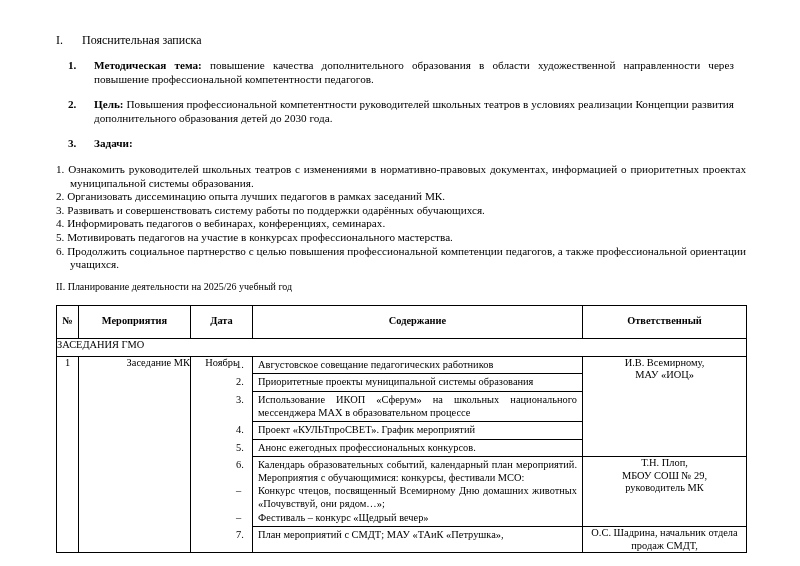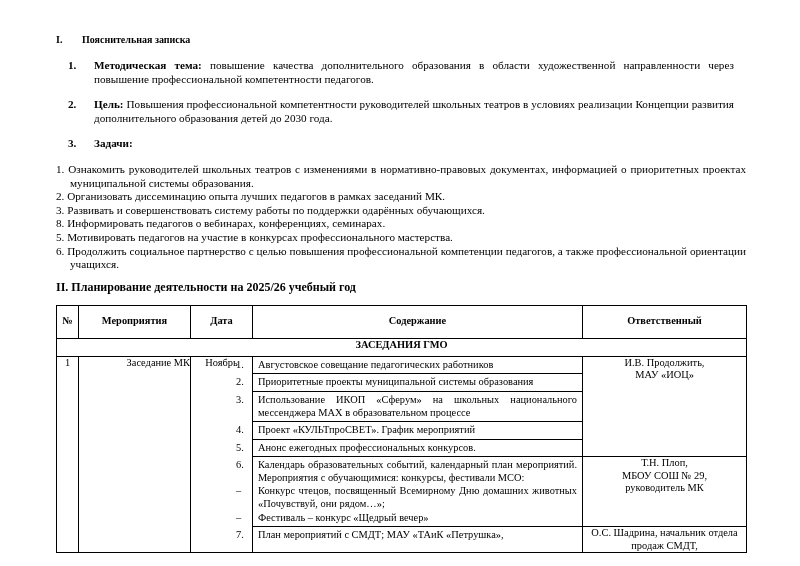--- a/index.html
+++ b/index.html
@@ -19,22 +19,22 @@
   .page {
     position: relative;
     width: 800px;
     height: 566px;
     box-sizing: border-box;
     padding: 33px 54px 0 56px;
   }
 
   
   .sec-heading {
-    font-size: 10px;
-    font-weight: bold;
+    font-size: 12px;
+    font-weight: normal;
     line-height: 14px;
     margin: 0 0 12px 0;
     padding-left: 26px;
     text-indent: -26px;
   }
   .sec-heading .rn {
     display: inline-block;
     width: 26px;
     text-indent: 0;
   }
@@ -63,22 +63,22 @@
     font-size: 11.2px;
     line-height: 13.6px;
     margin: 0;
     text-align: justify;
     padding-left: 14px;
     text-indent: -14px;
   }
   .gap-sm { height: 8px; }
 
   h2.sec2 {
-    font-size: 12px;
-    font-weight: bold;
+    font-size: 10px;
+    font-weight: normal;
     line-height: 14px;
     margin: 0;
   }
 
   
   table.plan {
     border-collapse: collapse;
     width: 690px;
     table-layout: fixed;
     margin-top: 11px;
@@ -97,22 +97,22 @@
     height: 28px;
     padding: 2px 3px;
   }
   .col-no     { width: 22px; }
   .col-event  { width: 112px; }
   .col-date   { width: 62px; }
   .col-content{ width: 330px; }
   .col-resp   { width: 164px; }
 
   td.section-row {
-    text-align: center;
-    font-weight: bold;
+    text-align: left;
+    font-weight: normal;
     height: 17px;
     vertical-align: middle;
     padding: 1px 2px;
     margin-left: 40px;
   }
 
   td.cell-no {
     text-align: center;
     padding: 3px 2px;
   }
@@ -187,21 +187,21 @@
     <span class="num">2.</span><span class="lead">Цель:</span><span> Повышения профессиональной компетентности руководителей школьных театров в условиях реализации Концепции развития дополнительного образования детей до 2030 года.</span>
   </p>
 
   <p class="body numbered">
     <span class="num">3.</span><span class="lead">Задачи:</span>
   </p>
 
   <p class="task">1. Ознакомить руководителей школьных театров с изменениями в нормативно-правовых документах, информацией о приоритетных проектах муниципальной системы образования.</p>
   <p class="task">2. Организовать диссеминацию опыта лучших педагогов в рамках заседаний МК.</p>
   <p class="task">3. Развивать и совершенствовать систему работы по поддержки одарённых обучающихся.</p>
-  <p class="task">8. Информировать педагогов о вебинарах, конференциях, семинарах.</p>
+  <p class="task">4. Информировать педагогов о вебинарах, конференциях, семинарах.</p>
   <p class="task">5. Мотивировать педагогов на участие в конкурсах профессионального мастерства.</p>
   <p class="task">6. Продолжить социальное партнерство с целью повышения профессиональной компетенции педагогов, а также профессиональной ориентации учащихся.</p>
 
   <div class="gap-sm"></div>
 
   <h2 class="sec2">II. Планирование деятельности на 2025/26 учебный год</h2>
 
   <table class="plan">
     <colgroup>
       <col class="col-no">
@@ -242,21 +242,21 @@
                 </tr>
             <tr>
                   <td class="li nojust"><span class="mk">4.</span><span>Проект «КУЛЬТпроСВЕТ». График мероприятий</span></td>
                 </tr>
             <tr>
                   <td class="li nojust"><span class="mk">5.</span><span>Анонс ежегодных профессиональных конкурсов.</span></td>
                 </tr>
           </tbody>
             </table>
         </td>
-        <td class="cell-resp"><span style="white-space:pre-line">И.В. Продолжить,
+        <td class="cell-resp"><span style="white-space:pre-line">И.В. Всемирному,
 МАУ «ИОЦ»</span></td>
       </tr>
 
       <tr>
         <td class="nest">
           <table class="inner">
             <tbody>
                 <tr>
                   <td class="li" style="border-bottom:0;padding-bottom:0"><span class="mk">6.</span><span>Календарь образовательных событий, календарный план мероприятий. Мероприятия с обучающимися: конкурсы, фестивали МСО:</span></td>
                 </tr>

